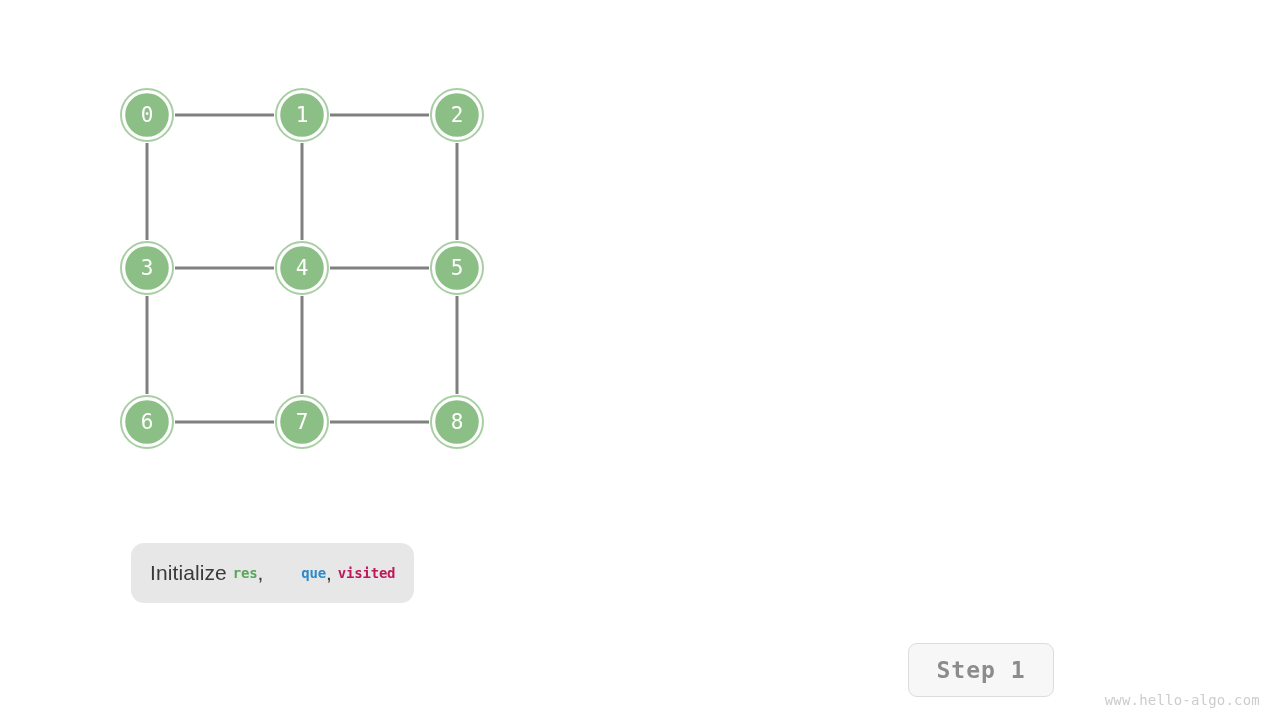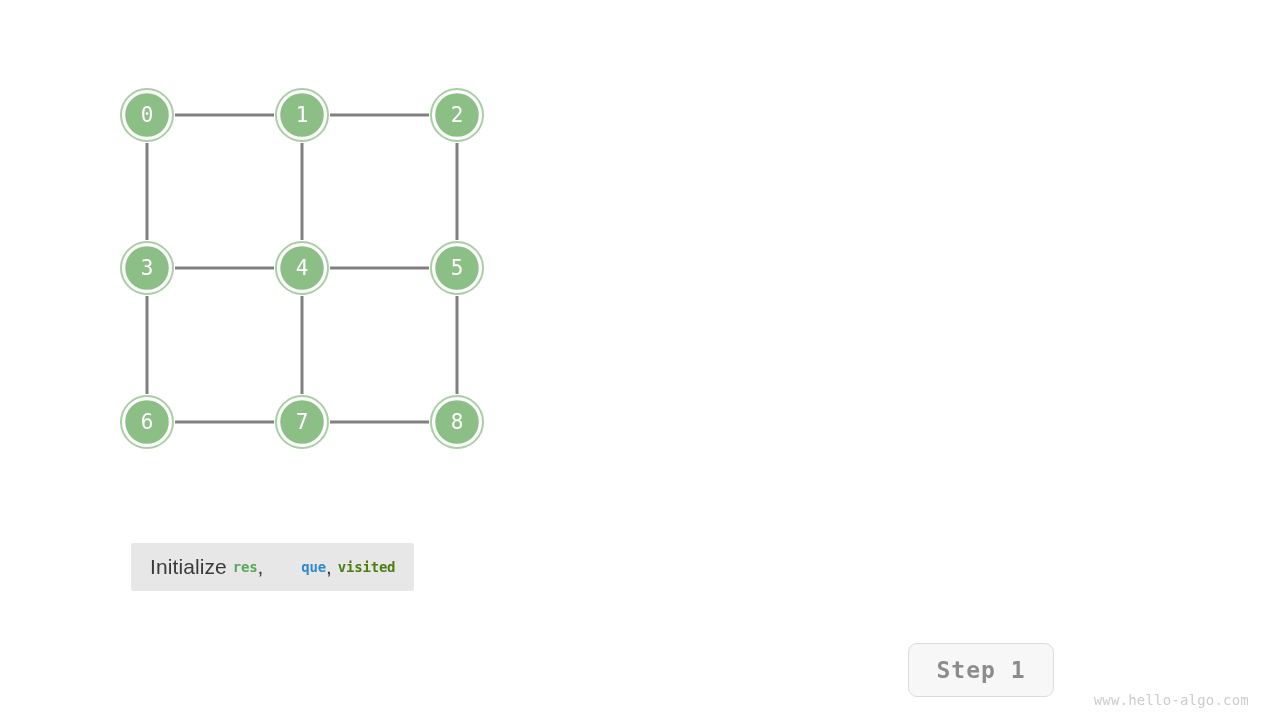--- a/index.html
+++ b/index.html
@@ -21,43 +21,43 @@
     position: absolute;
     left: 0; top: 0;
     width: 640px; height: 720px;
   }
   #graph-svg { position: absolute; left: 0; top: 0; }
 
   
   #caption-box {
     position: absolute;
     left: 131px; top: 543px;
-    height: 48px;
+    height: 60px;
     padding: 0 19px;
     display: flex;
     align-items: center;
     background: #e7e7e7;
-    border-radius: 2px;
+    border-radius: 13px;
     box-sizing: border-box;
     white-space: nowrap;
   }
   #caption-box .cap-plain {
     font-size: 21px;
     color: #3a3a3a;
     letter-spacing: 0.1px;
   }
   #caption-box .cap-code {
     font-family: "DejaVu Sans Mono", "Liberation Mono", monospace;
     font-size: 14px;
     font-weight: bold;
     letter-spacing: -0.2px;
   }
   .c-res     { color: #56a85a; }
   .c-que     { color: #2e8bc9; margin-left: 32px; }
-  .c-visited { color: #4d7c0f; }
+  .c-visited { color: #be185d; }
   .cap-comma { font-size: 21px; color: #3a3a3a; }
 
   
   #right-panel {
     position: absolute;
     left: 640px; top: 0;
     width: 640px; height: 720px;
   }
 
   
@@ -75,21 +75,21 @@
     font-family: "DejaVu Sans Mono", "Liberation Mono", monospace;
     font-size: 23px;
     font-weight: bold;
     color: #8c8c8c;
     letter-spacing: 1px;
   }
 
   
   #watermark {
     position: absolute;
-    right: 31px; bottom: 12px;
+    right: 20px; bottom: 12px;
     font-family: "DejaVu Sans Mono", "Liberation Mono", monospace;
     font-size: 14px;
     color: #cccccc;
     letter-spacing: 0.2px;
     white-space: nowrap;
   }
 </style>
 </head>
 <body>
 

